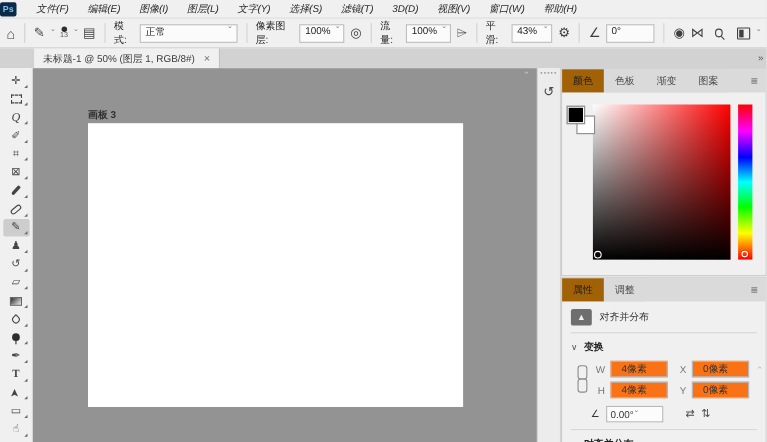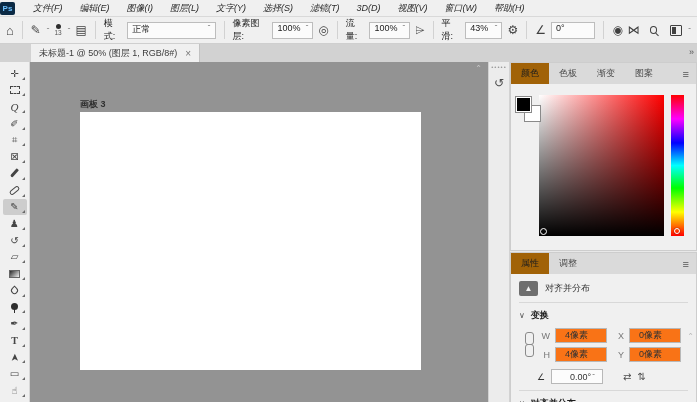--- a/index.html
+++ b/index.html
@@ -107,21 +107,21 @@
     align-items:center; column-gap:3px; margin-left:2px; }
   .tlabel { color:#777; text-align:right; padding-right:2px; }
   .tfield { height:15px; background:#f97316; border:1px solid #b8b8b8; display:flex; align-items:center;
     padding:0 9px; color:#333; }
   .linkcol { grid-row:span 2; position:relative; height:30px; }
   .linkcol::before, .linkcol::after { content:""; position:absolute; left:4px; width:7px; height:11px;
     border:1.4px solid #8a8a8a; border-radius:3px; }
   .linkcol::before { top:2px; } .linkcol::after { top:14px; }
   .anglerow { display:flex; align-items:center; gap:6px; margin:5px 0 6px 18px; }
   .angle-field { width:52px; height:15px; background:#fcfcfc; border:1px solid #b8b8b8;
-    display:flex; align-items:center; justify-content:flex-start; padding:0 18px; color:#333; }
+    display:flex; align-items:center; justify-content:flex-start; padding:0 3px; color:#333; }
   .fliprow-icon { color:#4d4d4d; font-size:10px; }
   .aligndiv { border-top:1px solid #d8d8d8; }
   .prop-scroll { position:absolute; right:2px; top:58px; color:#b9b9b9; font-size:8px; }
 
   
   .watermark { position:absolute; right:2px; bottom:4px; width:212px; height:58px; z-index:10; pointer-events:none; }
   .wm-circle { position:absolute; left:0; bottom:-6px; width:58px; height:58px; border-radius:50%;
     background:rgba(255,255,255,0.72); }
   .wm-flag { position:absolute; left:10px; bottom:6px; width:34px; height:30px; transform:skewY(-6deg);
     display:grid; grid-template-columns:1fr 1fr; grid-template-rows:1fr 1fr; gap:2px; }

